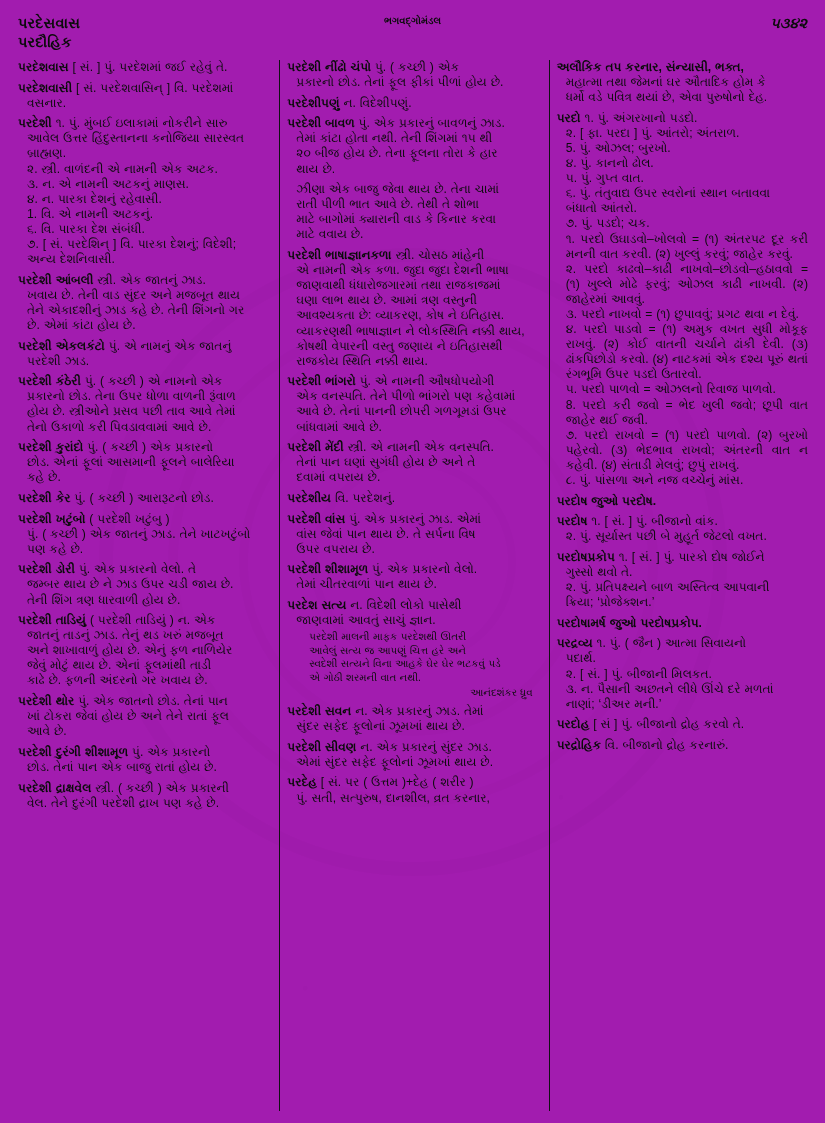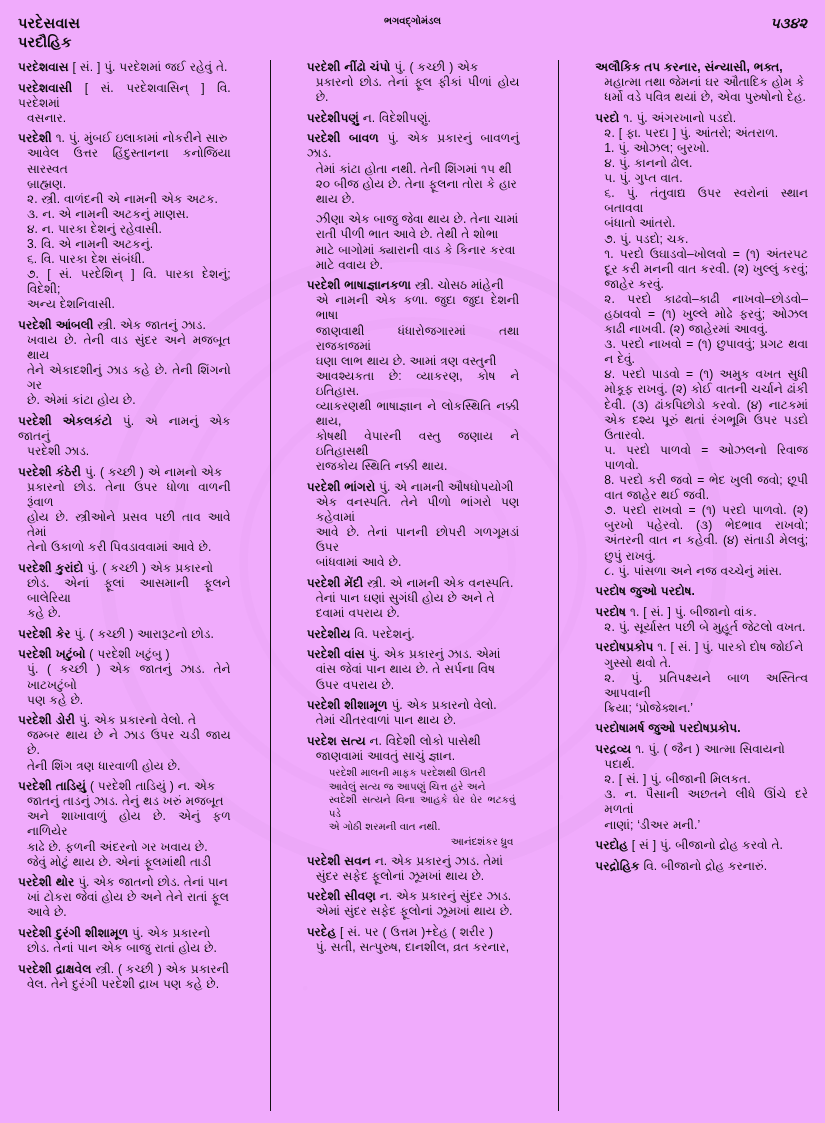--- a/index.html
+++ b/index.html
@@ -5,21 +5,21 @@
 <style>
   html, body {
     margin: 0;
     padding: 0;
     background: #ffffff;
   }
   .page {
     position: relative;
     width: 825px;
     height: 1123px;
-    background: #f0abfc;
+    background: #a21caf;
     overflow: hidden;
     font-family: "Liberation Sans", "DejaVu Sans", sans-serif;
     color: #0b0b0b;
   }
   
   .paper-grain {
     position: absolute;
     inset: 0;
     pointer-events: none;
     background:
@@ -89,21 +89,20 @@
 
   
   .columns {
     position: absolute;
     left: 14px;
     right: 10px;
     top: 60px;
     bottom: 12px;
     display: flex;
     align-items: stretch;
-    gap: 29px;
   }
   .col {
     width: 265px;
     padding: 0 7px 0 4px;
     box-sizing: border-box;
     overflow: hidden;
   }
   .rule {
     width: 1px;
     background: #111;
@@ -185,21 +184,21 @@
           <p class="first"><span class="hw">પરદેશવાસી</span> [ સં. પરદેશવાસિન્ ] વિ. પરદેશમાં</p>
           <p class="cont">વસનાર.</p>
         </div>
         <div class="entry">
           <p class="first"><span class="hw">પરદેશી</span> ૧. પું. મુંબઈ ઇલાકામાં નોકરીને સારુ</p>
           <p class="cont">આવેલ ઉત્તર હિંદુસ્તાનના કનોજિયા સારસ્વત</p>
           <p class="cont">બ્રાહ્મણ.</p>
           <p class="cont sub">૨. સ્ત્રી. વાળંદની એ નામની એક અટક.</p>
           <p class="cont sub">૩. ન. એ નામની અટકનું માણસ.</p>
           <p class="cont sub">૪. ન. પારકા દેશનું રહેવાસી.</p>
-          <p class="cont sub">3. વિ. એ નામની અટકનું.</p>
+          <p class="cont sub">1. વિ. એ નામની અટકનું.</p>
           <p class="cont sub">૬. વિ. પારકા દેશ સંબંધી.</p>
           <p class="cont sub">૭. [ સં. પરદેશિન્ ] વિ. પારકા દેશનું; વિદેશી;</p>
           <p class="cont">અન્ય દેશનિવાસી.</p>
         </div>
         <div class="entry">
           <p class="first"><span class="hw">પરદેશી આંબલી</span> સ્ત્રી. એક જાતનું ઝાડ.</p>
           <p class="cont">ખવાય છે. તેની વાડ સુંદર અને મજબૂત થાય</p>
           <p class="cont">તેને એકાદશીનું ઝાડ કહે છે. તેની શિંગનો ગર</p>
           <p class="cont">છે. એમાં કાંટા હોય છે.</p>
         </div>
@@ -228,22 +227,22 @@
         </div>
         <div class="entry">
           <p class="first"><span class="hw">પરદેશી ડોરી</span> પું. એક પ્રકારનો વેલો. તે</p>
           <p class="cont">જમ્બર થાય છે ને ઝાડ ઉપર ચડી જાય છે.</p>
           <p class="cont">તેની શિંગ ત્રણ ધારવાળી હોય છે.</p>
         </div>
         <div class="entry">
           <p class="first"><span class="hw">પરદેશી તાડિયું</span> ( પરદેશી તાડિયું ) ન. એક</p>
           <p class="cont">જાતનું તાડનું ઝાડ. તેનું થડ ખરું મજબૂત</p>
           <p class="cont">અને શાખાવાળું હોય છે. એનું ફળ નાળિયેર</p>
+          <p class="cont">જેવું મોટું થાય છે. એનાં ફૂલમાંથી તાડી</p>
           <p class="cont">કાઢે છે. ફળની અંદરનો ગર ખવાય છે.</p>
-          <p class="cont">જેવું મોટું થાય છે. એનાં ફૂલમાંથી તાડી</p>
         </div>
         <div class="entry">
           <p class="first"><span class="hw">પરદેશી થોર</span> પું. એક જાતનો છોડ. તેનાં પાન</p>
           <p class="cont">ખાં ટોકરા જેવાં હોય છે અને તેને રાતાં ફૂલ</p>
           <p class="cont">આવે છે.</p>
         </div>
         <div class="entry">
           <p class="first"><span class="hw">પરદેશી દુરંગી શીશામૂળ</span> પું. એક પ્રકારનો</p>
           <p class="cont">છોડ. તેનાં પાન એક બાજુ રાતાં હોય છે.</p>
         </div>
@@ -333,21 +332,21 @@
     <div class="rule"></div>
     <div class="col" id="col-3">
         <div class="entry">
           <p class="first hw">અલૌકિક તપ કરનાર, સંન્યાસી, ભક્ત,</p>
           <p class="cont">મહાત્મા તથા જેમનાં ઘર ઔતાદિક હોમ કે</p>
           <p class="cont">ધર્મો વડે પવિત્ર થયાં છે, એવા પુરુષોનો દેહ.</p>
         </div>
         <div class="entry">
           <p class="first"><span class="hw">પરદો</span> ૧. પું. અંગરખાનો પડદો.</p>
           <p class="cont sub">૨. [ ફા. પરદા ] પું. આંતરો; અંતરાળ.</p>
-          <p class="cont sub">1. પું. ઓઝલ; બુરખો.</p>
+          <p class="cont sub">5. પું. ઓઝલ; બુરખો.</p>
           <p class="cont sub">૪. પું. કાનનો ઢોલ.</p>
           <p class="cont sub">૫. પું. ગુપ્ત વાત.</p>
           <p class="cont sub">૬. પું. તંતુવાદ્ય ઉપર સ્વરોનાં સ્થાન બતાવવા</p>
           <p class="cont">બંધાતો આંતરો.</p>
           <p class="cont sub">૭. પું. પડદો; ચક.</p>
           <p class="cont sub2">૧. પરદો ઉઘાડવો–ખોલવો = (૧) અંતરપટ દૂર કરી મનની વાત કરવી. (૨) ખુલ્લું કરવું; જાહેર કરવું.</p>
           <p class="cont sub2">૨. પરદો કાઢવો–કાઢી નાખવો–છોડવો–હઠાવવો = (૧) ખુલ્લે મોઢે ફરવું; ઓઝલ કાઢી નાખવી. (૨) જાહેરમાં આવવું.</p>
           <p class="cont sub2">૩. પરદો નાખવો = (૧) છુપાવવું; પ્રગટ થવા ન દેવું.</p>
           <p class="cont sub2">૪. પરદો પાડવો = (૧) અમુક વખત સુધી મોકૂફ રાખવું. (૨) કોઈ વાતની ચર્ચાને ઢાંકી દેવી. (૩) ઢાંકપિછોડો કરવો. (૪) નાટકમાં એક દશ્ય પૂરું થતાં રંગભૂમિ ઉપર પડદો ઉતારવો.</p>
           <p class="cont sub2">૫. પરદો પાળવો = ઓઝલનો રિવાજ પાળવો.</p>

